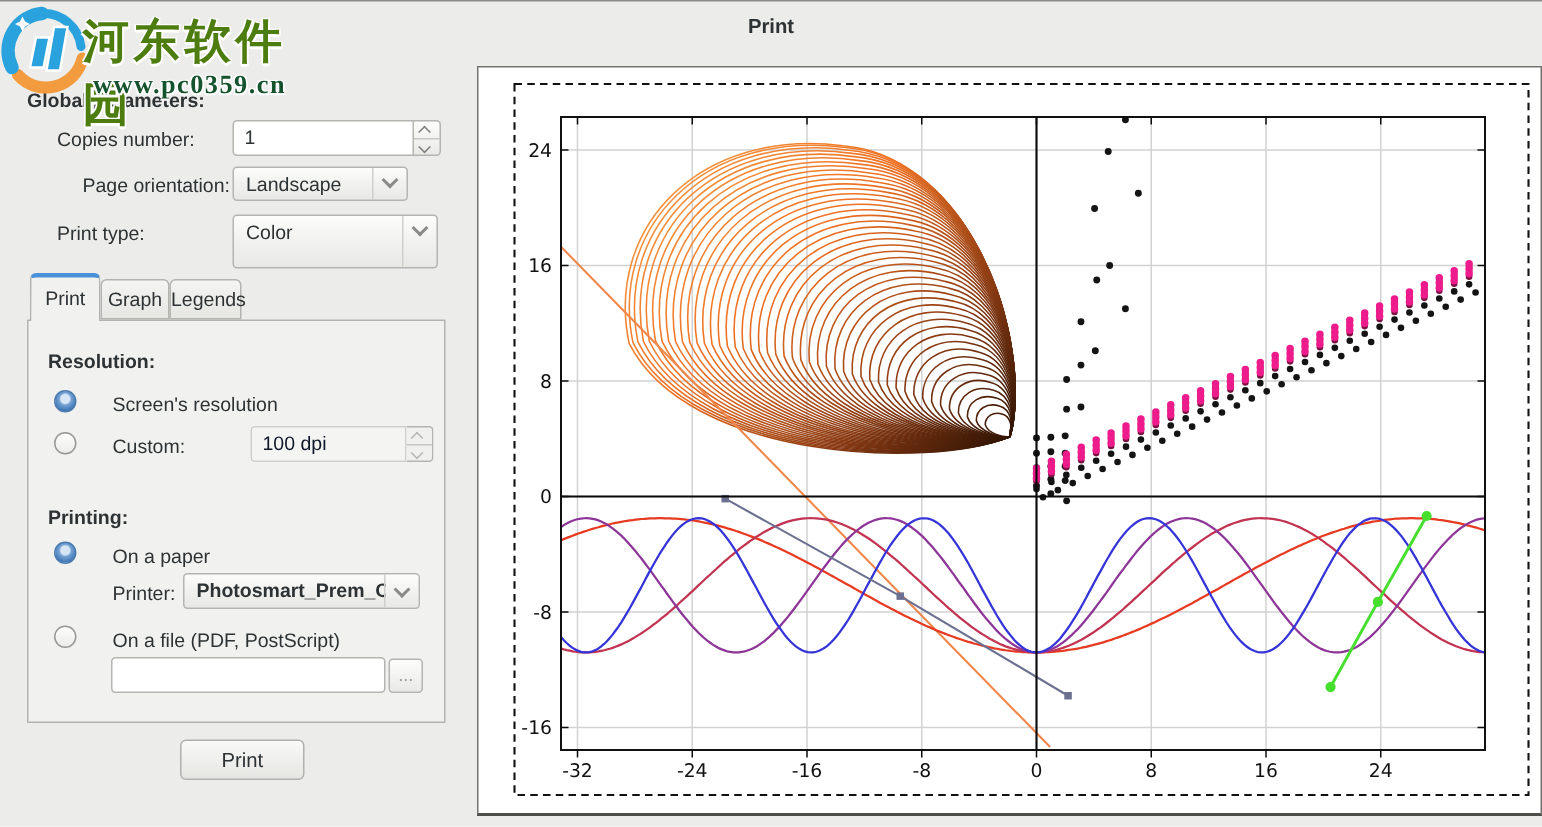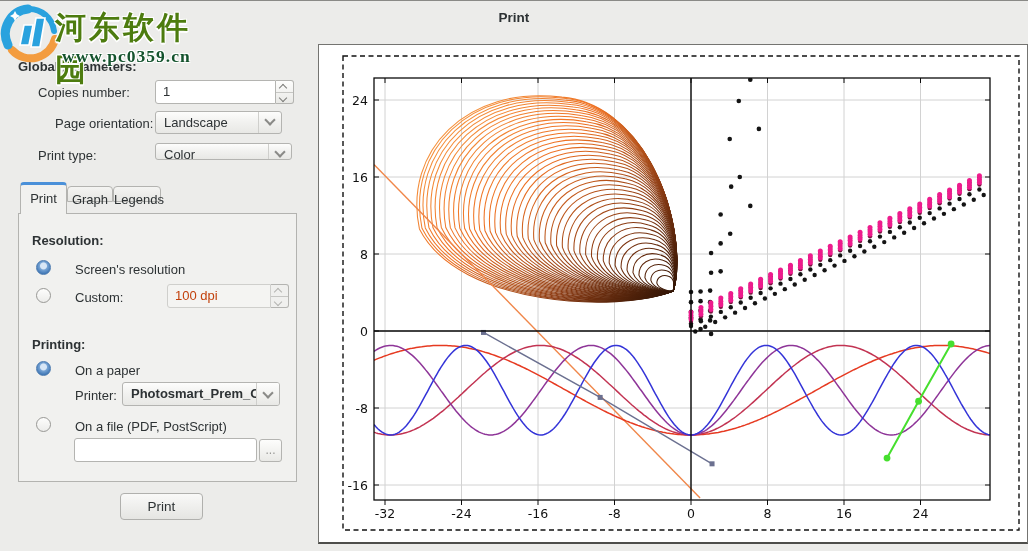--- a/index.html
+++ b/index.html
@@ -69,33 +69,33 @@
     border:1px solid #98989五5; border:1px solid #989895;
     background:linear-gradient(#fdfdfc,#ececea);
   }
   .radio.checked {
     border:1px solid #4c7bb0;
     background:radial-gradient(circle at 50% 38%, #d7e6f6 0 3px, #76a3d4 4px, #3d75b4 8px);
   }
 
   
   .tab {
-    position:absolute; height:16px; top:185px; text-align:center; line-height:26px;
+    position:absolute; height:27px; top:185px; text-align:center; line-height:26px;
     background:linear-gradient(#f4f4f2,#e6e6e3); border:1px solid #b3b3b0;
     border-radius:4px 4px 0 0; font-size:13px; color:#2d3234; z-index:2;
   }
   .tab.active {
     top:181px; height:32px; background:#f1f1ef; border-bottom:none;
     border-top:3px solid #4a90d9; line-height:27px; z-index:4;
   }
   #tab-frame {
     position:absolute; left:18px; top:212px; width:279px; height:269px;
     background:#f1f1ef; border:1px solid #b3b3b0; z-index:1;
   }
-  .entry.disabled { background:#f4f4f2; color:#c2410c; border-color:#cfcfcc; }
+  .entry.disabled { background:#f4f4f2; color:#0f172a; border-color:#cfcfcc; }
   .spinbox.disabled { background:#f0f0ee; }
   .spinbox.disabled .spin-chev { border-color:#b4b4b1; }
 
   #browse-btn {
     position:absolute; border:1px solid #b4b4b1; border-radius:3px;
     background:linear-gradient(#fdfdfc,#e9e9e6); color:#989895;
     text-align:center; line-height:20px; font-size:12px;
   }
   #print-btn {
     position:absolute; left:120px; top:492px; width:83px; height:27px;
@@ -140,29 +140,29 @@
   <div class="spinbox" style="left:276px;top:79px;width:18px;height:24px;">
     <div class="half up">
         <span class="spin-chev up"></span>
       </div>
     <div class="half dn">
         <span class="spin-chev dn"></span>
       </div>
   </div>
 
   <div class="lbl" style="left:55px;top:115px;">Page orientation:</div>
-  <div class="combo btnface" style="left:155px;top:110px;width:127px;height:23px;">
+  <div class="combo btnface" style="left:155px;top:110px;width:117px;height:23px;">
     <span>Landscape</span>
     <span class="arrow-zone">
         <span class="chev-down"></span>
       </span>
   </div>
 
   <div class="lbl" style="left:38px;top:147px;">Print type:</div>
-  <div class="combo btnface" style="left:155px;top:142px;width:137px;height:17px;">
+  <div class="combo btnface" style="left:155px;top:142px;width:137px;height:36px;">
     <span>Color</span>
     <span class="arrow-zone">
         <span class="chev-down"></span>
       </span>
   </div>
 
   <div class="tab active" style="left:20px;width:47px;">Print</div>
   <div class="tab" style="left:67px;width:46px;">Graph</div>
   <div class="tab" style="left:113px;width:48px;">Legends</div>
   <div id="tab-frame"></div>

